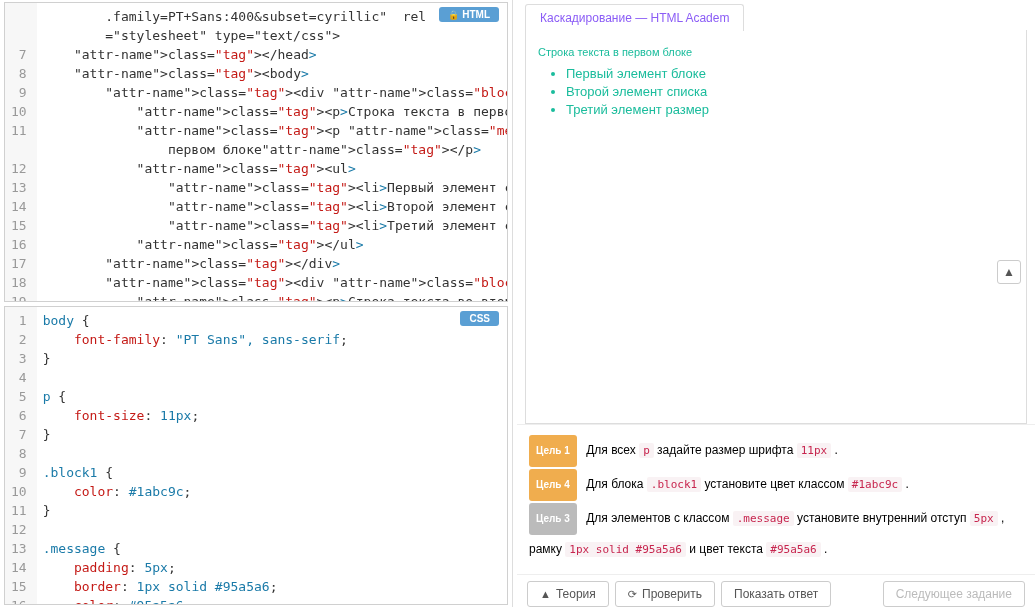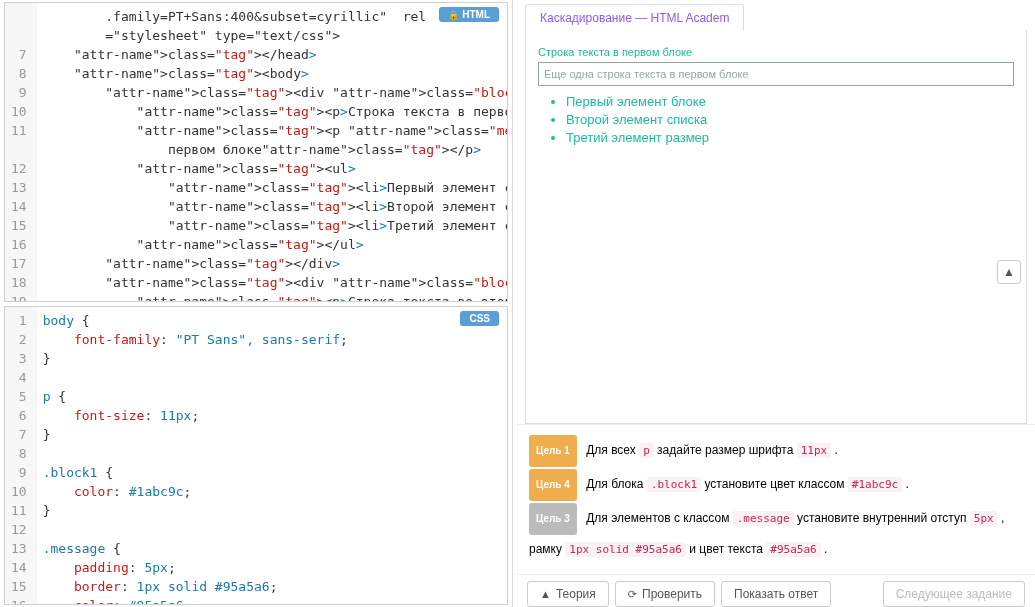--- a/index.html
+++ b/index.html
@@ -109,21 +109,20 @@
       </div>
     </div>
   </div>
 
   <div class="right-col">
     <div class="preview-wrap" style="position:relative">
       <div><span class="preview-tab">Каскадирование — HTML Academ</span></div>
       <div class="preview-body">
         <div class="block1">
           <p>Строка текста в первом блоке</p>
-          <p class="message">Еще одна строка текста в первом блоке</p>
           <ul>
             <li>Первый элемент блоке</li>
             <li>Второй элемент списка</li>
             <li>Третий элемент размер</li>
           </ul>
         </div>
       </div>
       <div class="scroll-btn">▲</div>
     </div>
 

